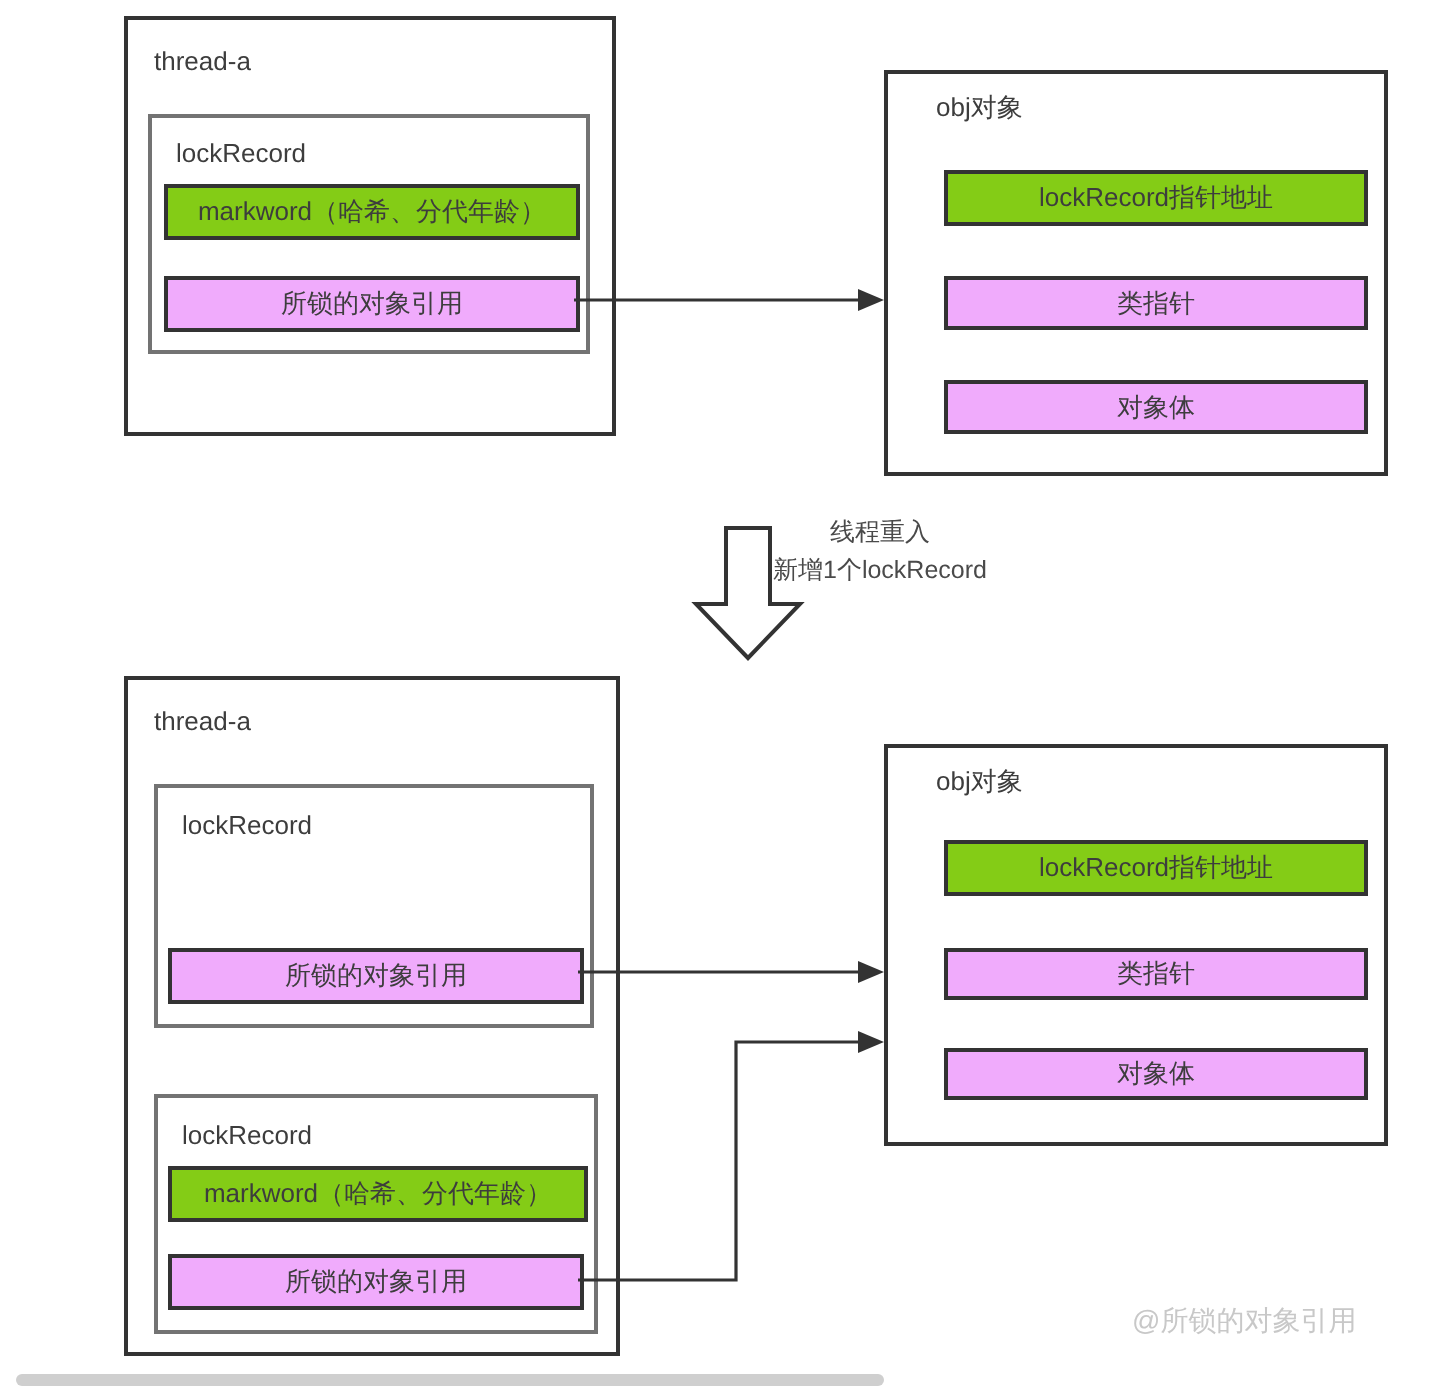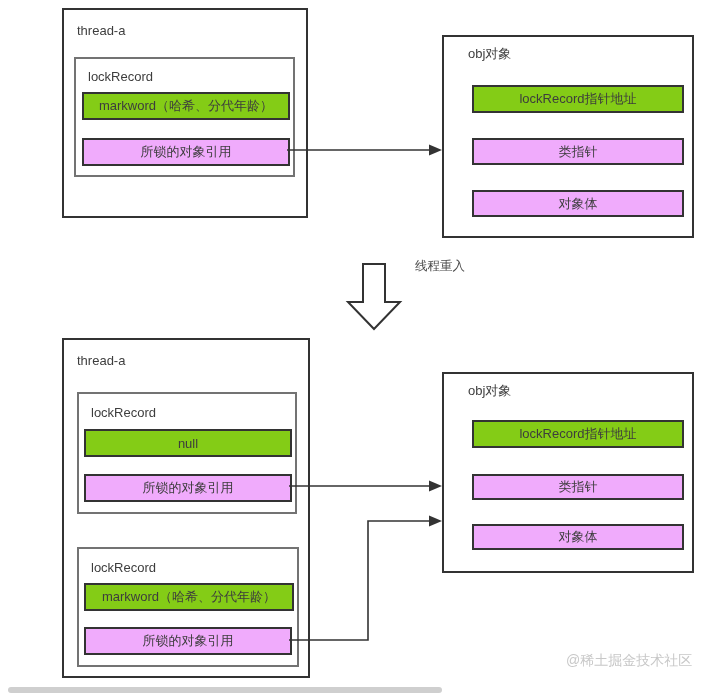--- a/index.html
+++ b/index.html
@@ -92,28 +92,28 @@
 
   <div class="outer-box" style="left:442px; top:35px; width:252px; height:203px;">
     <div class="box-title" style="left:24px; top:8px;">obj对象</div>
     <div class="cell pink" style="left:28px; top:48px; width:212px; height:28px;">lockRecord指针地址</div>
     <div class="cell" style="left:28px; top:101px; width:212px; height:27px;">类指针</div>
     <div class="cell" style="left:28px; top:153px; width:212px; height:27px;">对象体</div>
   </div>
 
   <div class="transition-label">
     <div>线程重入</div>
+    <div>新增1个lockRecord</div>
   </div>
 
   <div class="outer-box" style="left:62px; top:338px; width:248px; height:340px;">
     <div class="box-title" style="left:13px; top:13px;">thread-a</div>
 
     <div class="inner-box" style="left:13px; top:52px; width:220px; height:122px;">
       <div class="box-title" style="left:12px; top:11px;">lockRecord</div>
-      <div class="cell pink" style="left:5px; top:35px; width:208px; height:28px;">null</div>
       <div class="cell" style="left:5px; top:80px; width:208px; height:28px;">所锁的对象引用</div>
     </div>
 
     <div class="inner-box" style="left:13px; top:207px; width:222px; height:120px;">
       <div class="box-title" style="left:12px; top:11px;">lockRecord</div>
       <div class="cell pink" style="left:5px; top:34px; width:210px; height:28px;">markword（哈希、分代年龄）</div>
       <div class="cell" style="left:5px; top:78px; width:208px; height:28px;">所锁的对象引用</div>
     </div>
   </div>
 
@@ -137,17 +137,17 @@
       <line x1="289" y1="486" x2="431" y2="486" stroke="#333333" stroke-width="1.6"></line>
       <polygon points="442,486 429,480.5 429,491.5" fill="#333333"></polygon>
     </g>
 
     <g>
       <path d="M289,640 H368 V521 H431" fill="none" stroke="#333333" stroke-width="1.6"></path>
       <polygon points="442,521 429,515.5 429,526.5" fill="#333333"></polygon>
     </g>
   </svg>
 
-  <div class="watermark">@稀土掘金技术社区</div>
+  <div class="watermark">@所锁的对象引用</div>
 
   <div class="scrollbar-thumb"></div>
 
 </div>
 
 </body></html>

